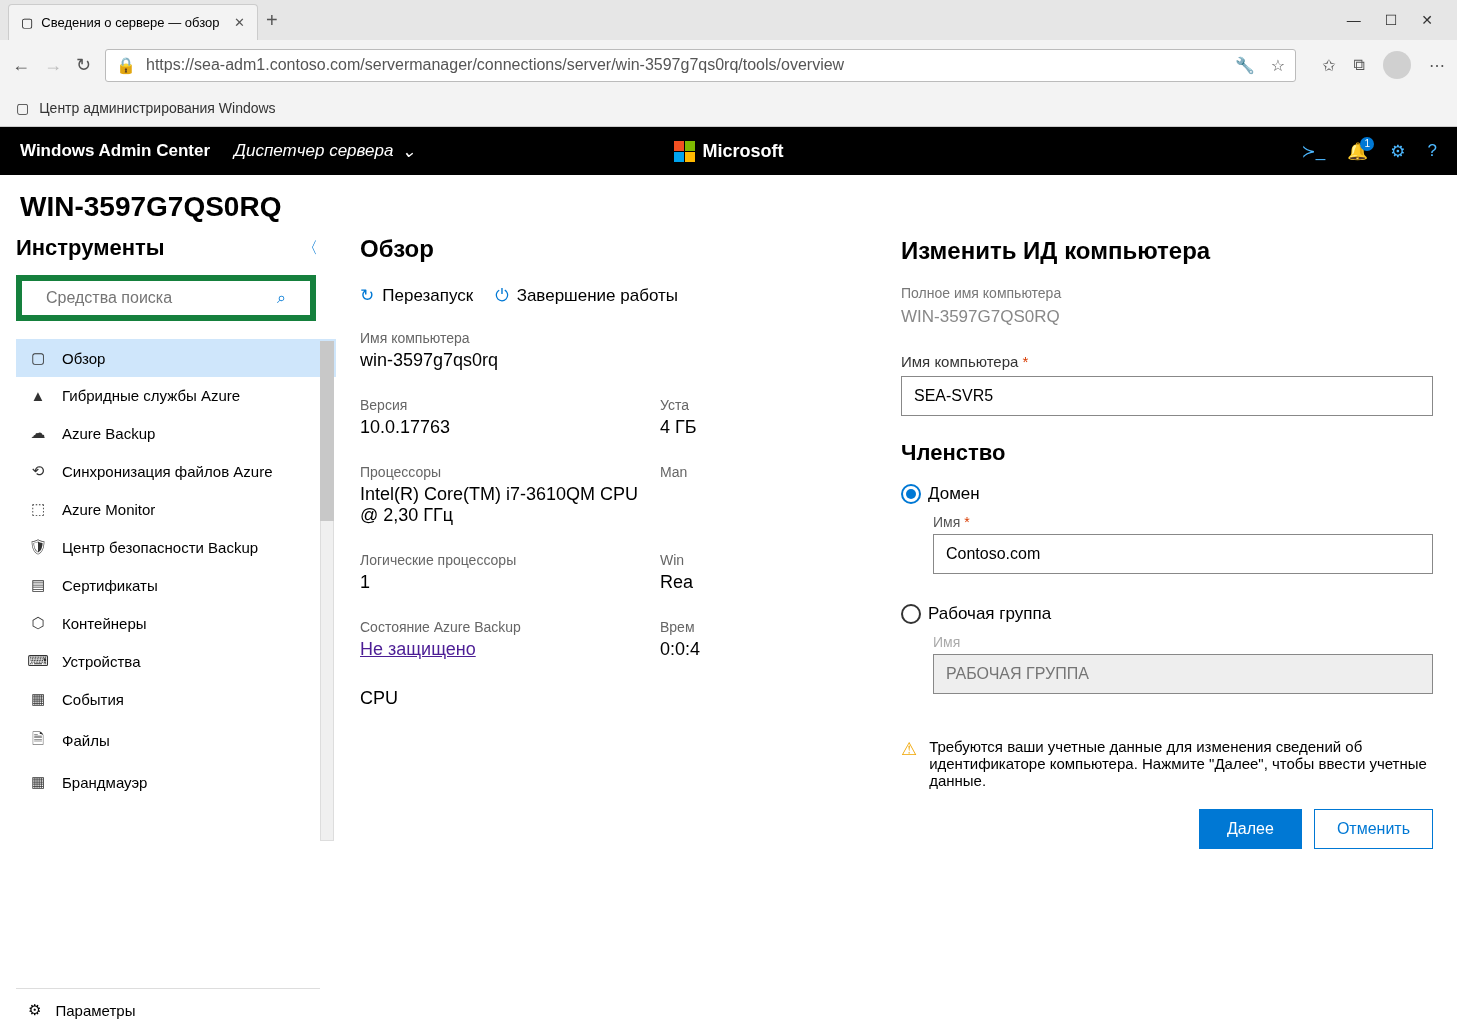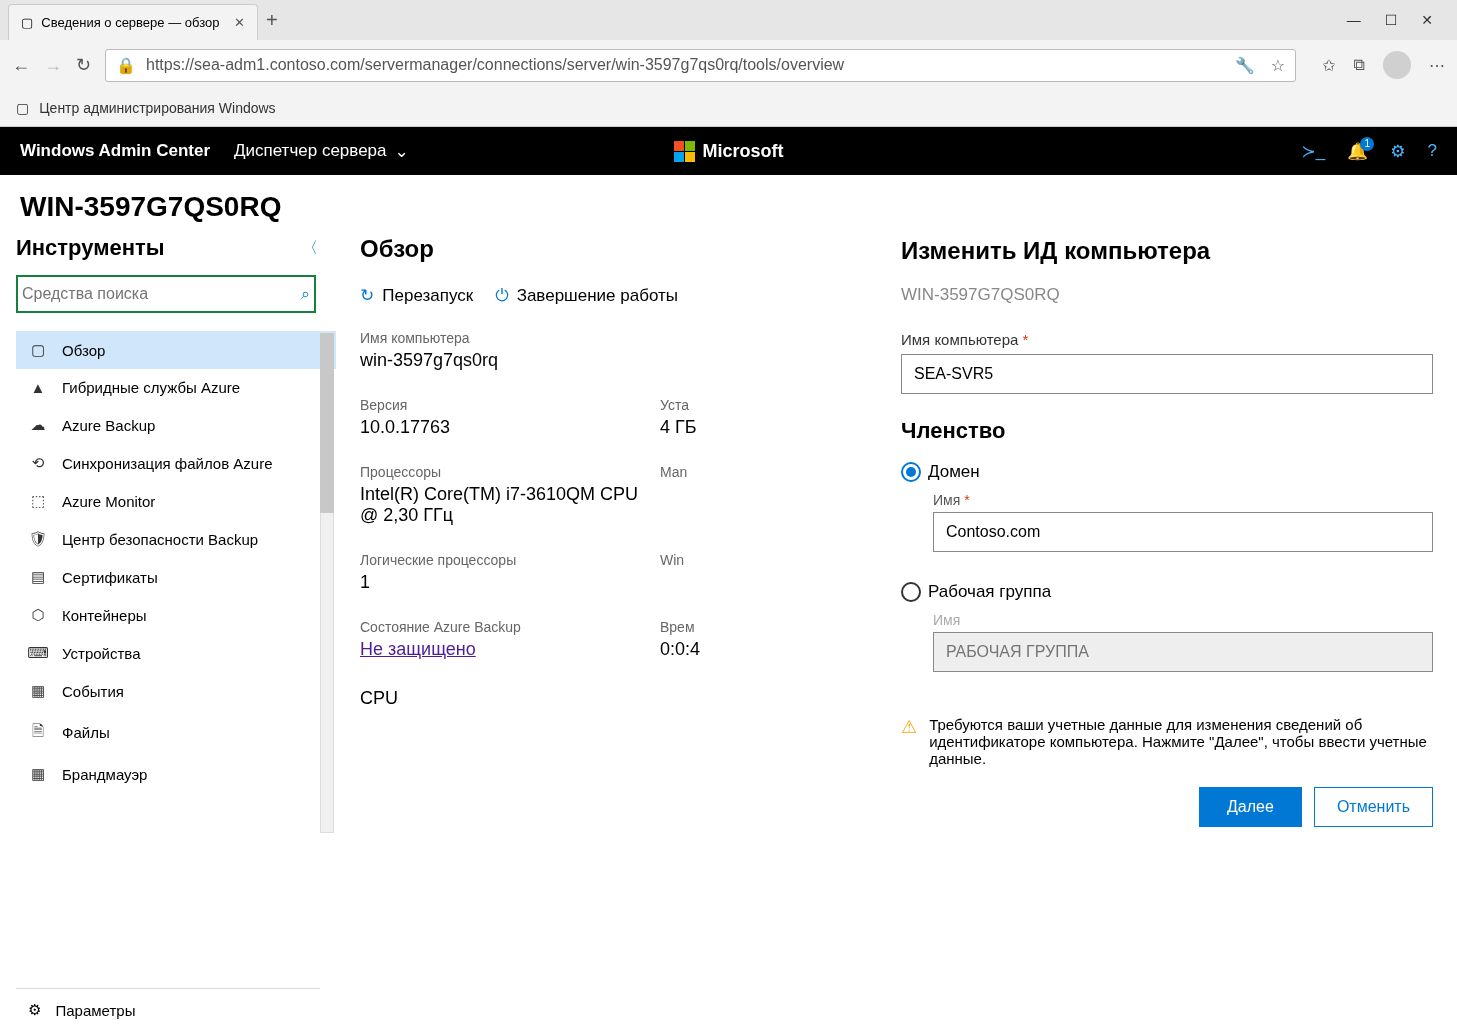--- a/index.html
+++ b/index.html
@@ -17,37 +17,37 @@
 .nav-btn.disabled { color: #bbb; }
 .addr-bar { flex: 1; display: flex; align-items: center; background: #fff; border: 1px solid #bbb; border-radius: 3px; padding: 6px 10px; gap: 10px; font-size: 16px; color: #555; }
 .addr-icons { display: flex; gap: 16px; color: #555; font-size: 16px; }
 .right-icons { display: flex; gap: 18px; align-items: center; color: #555; margin-left: 12px; }
 .avatar-circ { width: 28px; height: 28px; border-radius: 50%; background: #d0d0d0; }
 .bookmark-bar { display: flex; align-items: center; height: 36px; padding: 0 16px; gap: 10px; background: #f3f3f3; font-size: 14px; color: #333; }
 
 
 .wac-header { background: #000; color: #fff; height: 48px; display: flex; align-items: center; padding: 0 20px; }
 .wac-title { font-size: 17px; font-weight: 600; }
-.wac-nav { margin-left: 24px; display: flex; align-items: center; gap: 8px; font-size: 17px; }
+.wac-nav { margin-left: 24px; display: flex; align-items: center; gap: 8px; font-size: 17px; font-style: italic; }
 .wac-center { position: absolute; left: 50%; transform: translateX(-50%); display: flex; align-items: center; gap: 4px; font-size: 18px; font-weight: 600; }
 .ms-logo { display: inline-grid; grid-template-columns: 10px 10px; grid-template-rows: 10px 10px; gap: 1px; margin-right: 4px; }
 .ms-logo span:nth-child(1){background:#f25022;} .ms-logo span:nth-child(2){background:#7fba00;} .ms-logo span:nth-child(3){background:#00a4ef;} .ms-logo span:nth-child(4){background:#ffb900;}
 .wac-right { margin-left: auto; display: flex; align-items: center; gap: 22px; color: #4db8ff; font-size: 17px; }
 .notif-wrap { position: relative; }
 .notif-badge { position: absolute; top: -4px; right: -6px; background: #0078d4; color: #fff; border-radius: 50%; width: 14px; height: 14px; font-size: 10px; display: flex; align-items: center; justify-content: center; }
 
 
 .page-title { font-size: 28px; font-weight: 700; padding: 16px 20px 8px; }
 .content-shell { display: flex; height: calc(1030px - 40px - 50px - 36px - 48px - 56px); }
 
 
 .sidebar { width: 336px; display: flex; flex-direction: column; padding: 4px 0 0 16px; }
 .side-head { display: flex; align-items: center; justify-content: space-between; padding-right: 18px; margin-bottom: 14px; }
 .side-head-title { font-size: 22px; font-weight: 600; }
-.search-box { display: flex; align-items: center; border: 2px solid #15803d; padding: 8px 4px; margin-right: 20px; margin-bottom: 18px; }
+.search-box { display: flex; align-items: center; border: 6px solid #15803d; padding: 8px 24px; margin-right: 20px; margin-bottom: 18px; }
 .search-box input { border: none; outline: none; flex: 1; font-size: 16px; color: #555; }
 .tool-list { flex: 1; overflow: hidden; position: relative; }
 .tool-scroll { position: absolute; right: 2px; top: 2px; width: 14px; height: 500px; background: #f0f0f0; border: 1px solid #ddd; }
 .tool-thumb { position: absolute; right: 2px; top: 2px; width: 14px; height: 180px; background: #c8c8c8; }
 .tool-item { display: flex; align-items: center; gap: 14px; padding: 10px 12px; font-size: 15px; cursor: pointer; }
 .tool-item.active { background: #cfe6fb; }
 .tool-icon { width: 20px; display: flex; justify-content: center; color: #333; }
 .side-footer { border-top: 1px solid #ddd; padding: 12px; display: flex; align-items: center; gap: 14px; font-size: 15px; margin-right: 16px; }
 
 
@@ -264,37 +264,39 @@
             <div class="info-label">Man</div>
           </div>
       </div>
       <div class="info-row">
         <div class="info-cell">
             <div class="info-label">Логические процессоры</div>
             <div class="info-value">1</div>
           </div>
         <div class="info-cell">
             <div class="info-label">Win</div>
+            <div class="info-value">Rea</div>
           </div>
       </div>
       <div class="info-row">
         <div class="info-cell">
             <div class="info-label">Состояние Azure Backup</div>
             <div class="info-value link-val">Не защищено</div>
           </div>
         <div class="info-cell">
             <div class="info-label">Врем</div>
             <div class="info-value">0:0:4</div>
           </div>
       </div>
     </div>
     <div class="cpu-label">CPU</div>
 
     <div class="side-panel">
       <div class="panel-title">Изменить ИД компьютера</div>
+      <div class="panel-sub">Полное имя компьютера</div>
       <div class="panel-ro">WIN-3597G7QS0RQ</div>
       <div class="field-label"><span>Имя компьютера</span> <span class="req">*</span></div>
       <input class="text-input" value="SEA-SVR5" style="">
       <div class="section-h">Членство</div>
 
       <div class="radio-row">
         <span class="radio-outer sel">
             <span class="radio-inner"></span>
           </span>
         <span class="radio-label">Домен</span>

